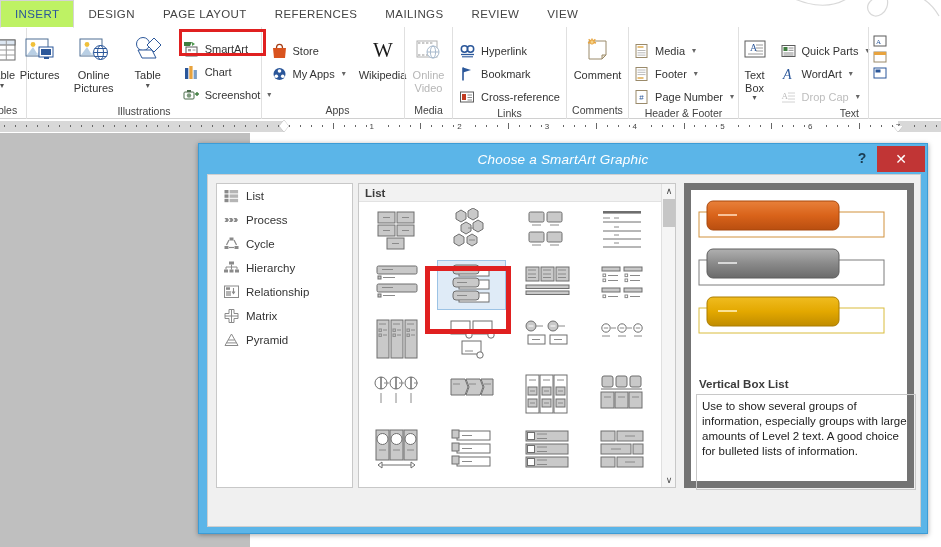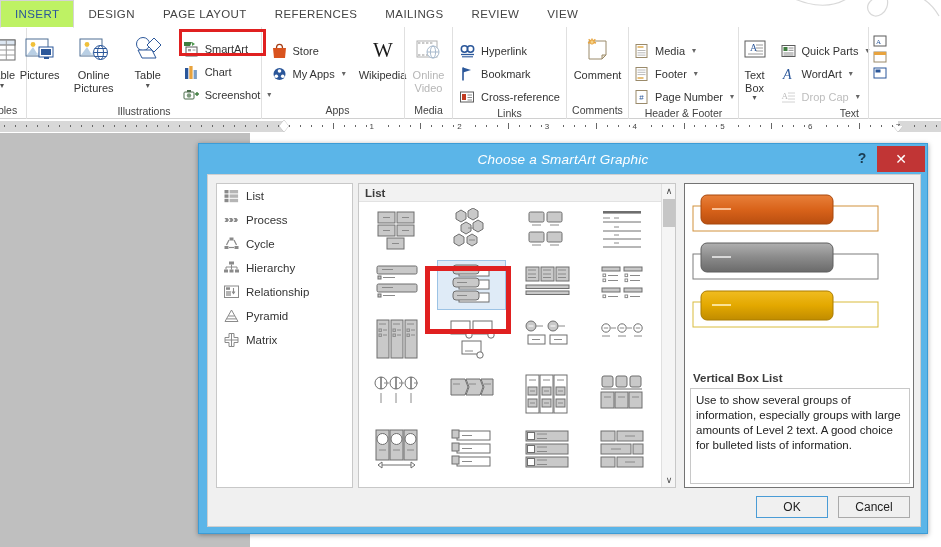--- a/index.html
+++ b/index.html
@@ -165,21 +165,21 @@
 
   
   .annot-thumb {
     position:absolute; left:425px; top:266px; width:86px; height:68px;
     border:5px solid #e02020; z-index:40; pointer-events:none;
   }
 
   
   .preview {
     position:absolute; left:476px; top:8px; width:230px; height:305px;
-    background:#ffffff; border:1px solid #737373;padding-left:16px;
+    background:#ffffff; border:7px solid #737373;padding-left:16px;
   }
   .pv-graphic { position:absolute; left:6px; top:8px; width:216px; height:175px; }
   .pv-name {
     position:absolute; left:8px; top:188px; font-size:11.5px; color:#3b3b3b; font-weight:bold;
   }
   .pv-desc {
     position:absolute; left:5px; top:204px; width:220px; height:96px;
     border:1px solid #c8c8c8; padding:4px 5px;
     font-size:11.5px; line-height:1.3; color:#222;
   }
@@ -777,36 +777,36 @@
                 <rect x="2" y="6" width="5" height="5" fill="#b5b5b5"></rect>
                 <path d="M9.5,3 v5 M8,6.5 L9.5,8.5 L11,6.5" stroke="#8a8a8a" fill="none" stroke-width="1.1"></path>
                 <rect x="2" y="2.3" width="4" height="2.5" fill="#8a8a8a"></rect>
               </svg>
           </span>
           <span>Relationship</span>
         </div>
         <div class="cat">
           <span class="ic">
             <svg width="15" height="14" viewBox="0 0 15 14">
+                <path d="M5,0.5 h5 v4 h4 v5 h-4 v4 h-5 v-4 h-4 v-5 h4 Z" fill="#fff" stroke="#8a8a8a"></path>
+                <line x1="7.5" y1="0.5" x2="7.5" y2="13.5" stroke="#8a8a8a"></line>
+                <line x1="1" y1="7" x2="14" y2="7" stroke="#8a8a8a"></line>
+              </svg>
+          </span>
+          <span>Matrix</span>
+        </div>
+        <div class="cat">
+          <span class="ic">
+            <svg width="15" height="14" viewBox="0 0 15 14">
                 <path d="M7.5,1 L14,12.5 H1 Z" fill="#fff" stroke="#8a8a8a"></path>
                 <line x1="4.3" y1="7" x2="10.7" y2="7" stroke="#8a8a8a"></line>
                 <line x1="2.6" y1="9.9" x2="12.4" y2="9.9" stroke="#8a8a8a"></line>
               </svg>
           </span>
           <span>Pyramid</span>
-        </div>
-        <div class="cat">
-          <span class="ic">
-            <svg width="15" height="14" viewBox="0 0 15 14">
-                <path d="M5,0.5 h5 v4 h4 v5 h-4 v4 h-5 v-4 h-4 v-5 h4 Z" fill="#fff" stroke="#8a8a8a"></path>
-                <line x1="7.5" y1="0.5" x2="7.5" y2="13.5" stroke="#8a8a8a"></line>
-                <line x1="1" y1="7" x2="14" y2="7" stroke="#8a8a8a"></line>
-              </svg>
-          </span>
-          <span>Matrix</span>
         </div>
       </div>
 
       <div class="gallery">
         <div class="gal-header">List</div>
         <div class="gal-grid" id="gal-grid">
             <div class="thumb">
               <svg width="48" height="44" viewBox="0 0 48 44">
                 <g stroke-width="1">
       <rect x="5" y="4" width="17" height="11" stroke="#6e6e6e" fill="#c9c9c9"></rect>
@@ -1234,22 +1234,18 @@
           <line x1="21" y1="65" x2="40" y2="65" stroke="#ececec" stroke-width="1.6"></line>
 
           <rect x="2" y="110" width="185" height="25" fill="none" stroke="#d9bc3c"></rect>
           <rect x="10" y="99" width="132" height="29" rx="6" fill="url(#gYe)" stroke="#ab7c00"></rect>
           <line x1="21" y1="113" x2="40" y2="113" stroke="#fff0bb" stroke-width="1.6"></line>
         </svg>
         <div class="pv-name">Vertical Box List</div>
         <div class="pv-desc">Use to show several groups of information, especially groups with large amounts of Level 2 text. A good choice for bulleted lists of information.</div>
       </div>
 
-      <div class="dlg-buttons">
-        <div class="btn default">OK</div>
-        <div class="btn">Cancel</div>
-      </div>
     </div>
   </div>
 
   <div class="annot-smartart"></div>
   <div class="annot-thumb"></div>
 </div>
 
 </body></html>

